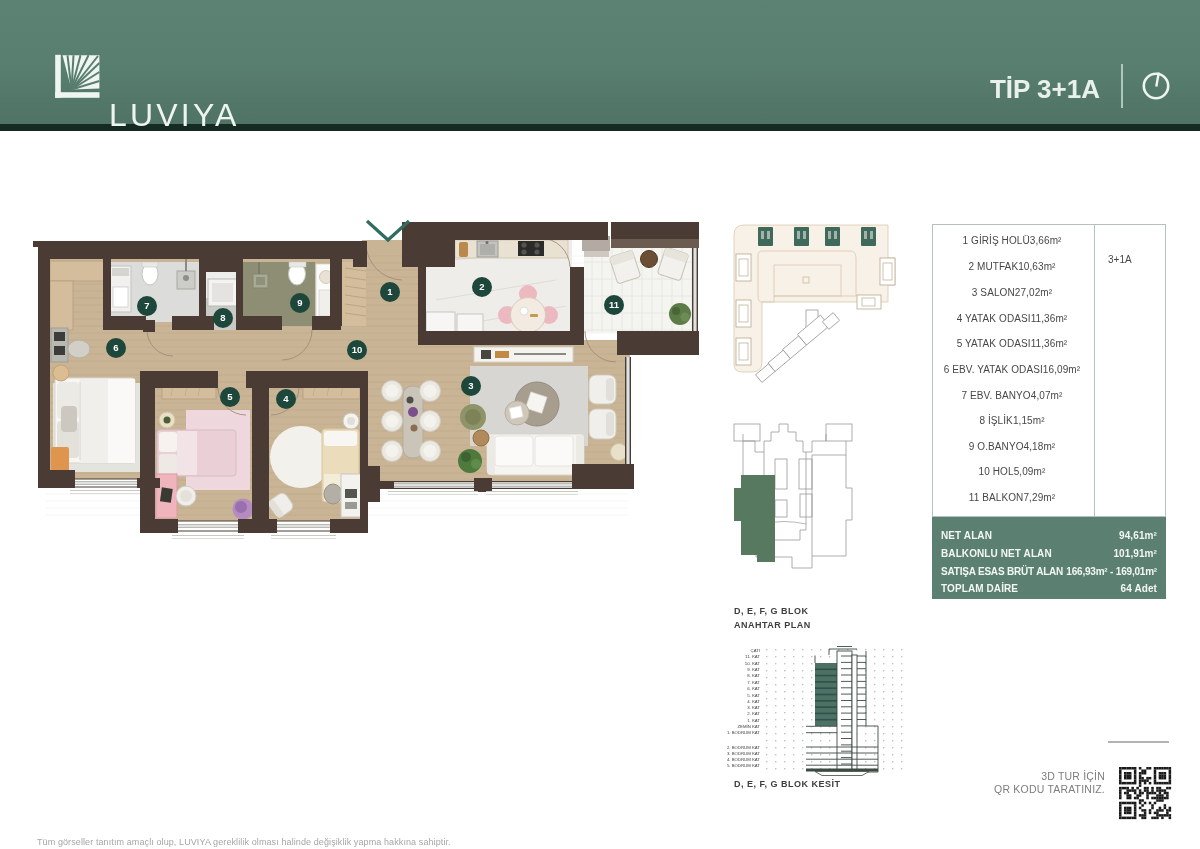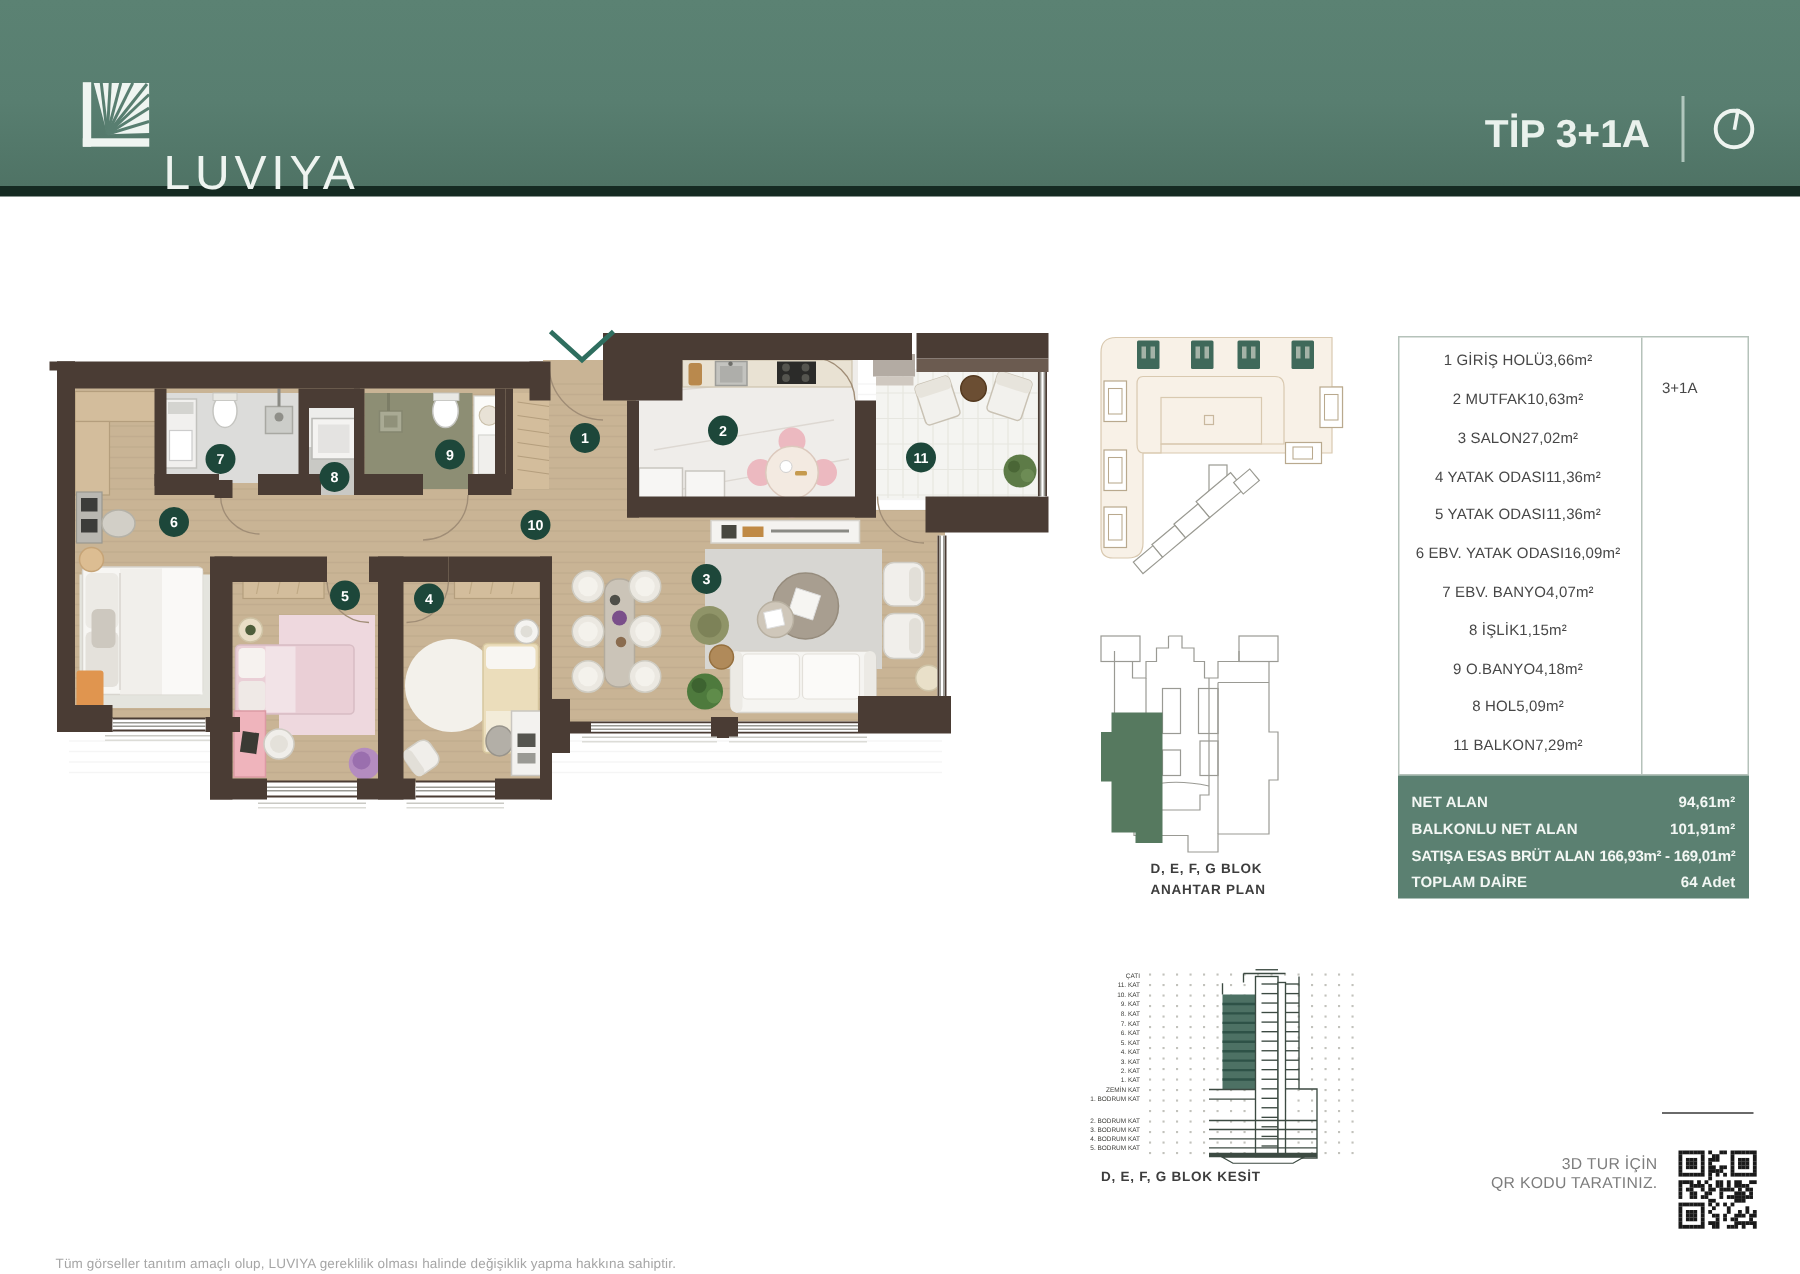--- a/index.html
+++ b/index.html
@@ -17,21 +17,21 @@
   #tbox{left:932px;top:224px;width:232px;height:291px;border:1px solid #b5c2ba;}
   #tbox .row{position:absolute;left:9px;width:140px;height:12px;display:flex;justify-content:center;
              font-size:10px;color:#474747;letter-spacing:0.1px;}
   #tbox .vdiv{position:absolute;left:161px;top:0;bottom:0;width:1px;background:#b5c2ba;}
   #tbox .typ{position:absolute;left:175px;top:11px;font-size:10px;color:#474747;margin-top:18px;}
   #gbox{left:932px;top:517px;width:234px;height:82px;background:#5b8071;}
   #gbox .grow{position:absolute;left:9px;right:9px;height:13px;display:flex;justify-content:space-between;
               font-size:10px;color:#f3f7f4;font-weight:700;letter-spacing:0.1px;white-space:nowrap;}
   #gbox .grow.tight{font-size:10px;letter-spacing:-0.2px;}
   
-  #keylbl{left:734px;top:572px;font-size:9px;color:#3d3d3d;font-weight:700;letter-spacing:0.5px;line-height:14px;margin-left:33px;}
+  #keylbl{left:734px;top:604px;font-size:9px;color:#3d3d3d;font-weight:700;letter-spacing:0.5px;line-height:14px;}
   #seclbl{left:734px;top:779px;font-size:9px;color:#3d3d3d;font-weight:700;letter-spacing:0.5px;}
   
   #disc{left:37px;top:808px;font-size:9px;color:#a6a6a6;letter-spacing:0.1px;margin-top:29px;}
   #qrtxt{left:905px;top:770px;width:200px;text-align:right;font-size:10.5px;color:#7d7d7d;line-height:12.5px;letter-spacing:0.2px;}
   svg{display:block;}
 </style>
 </head>
 <body>
 
 <div id="header" class="abs"></div>
@@ -77,21 +77,21 @@
     </div>
   <div class="row" style="top:190px">
       <span>8 İŞLİK</span>
       <span>1,15m²</span>
     </div>
   <div class="row" style="top:216px">
       <span>9 O.BANYO</span>
       <span>4,18m²</span>
     </div>
   <div class="row" style="top:241px">
-      <span>8 HOL</span>
+      <span>10 HOL</span>
       <span>5,09m²</span>
     </div>
   <div class="row" style="top:267px">
       <span>11 BALKON</span>
       <span>7,29m²</span>
     </div>
 </div>
 
 <div id="gbox" class="abs">
   <div class="grow" style="top:13px">

